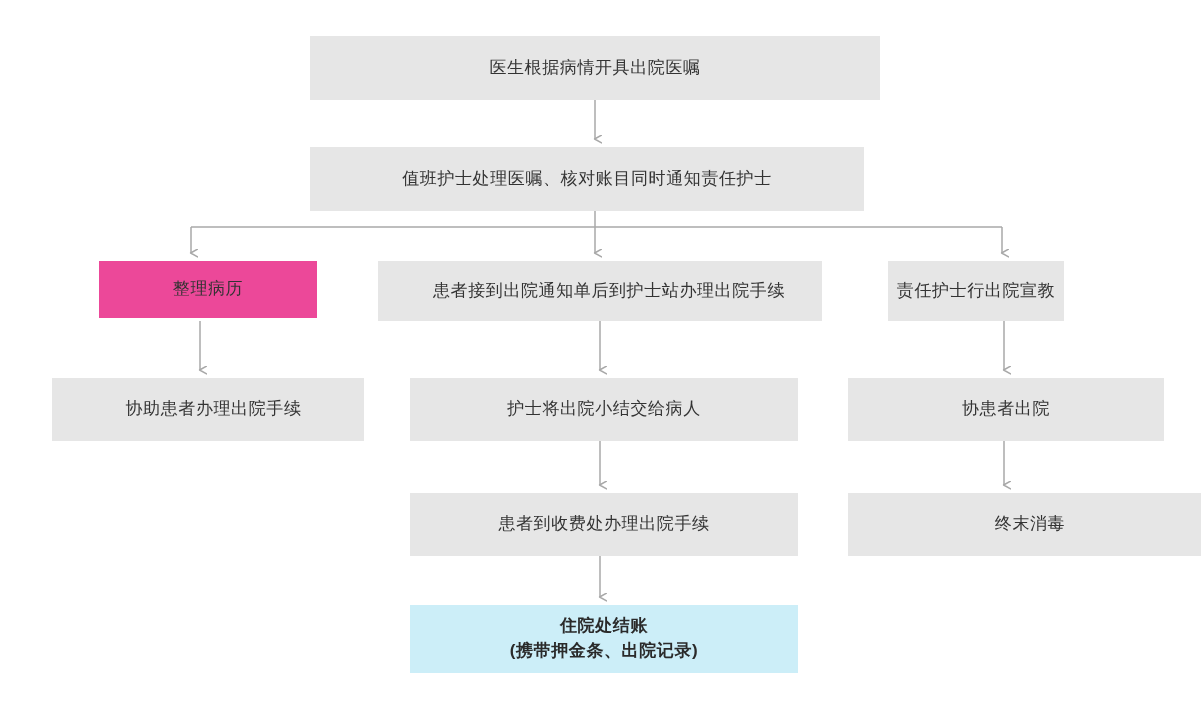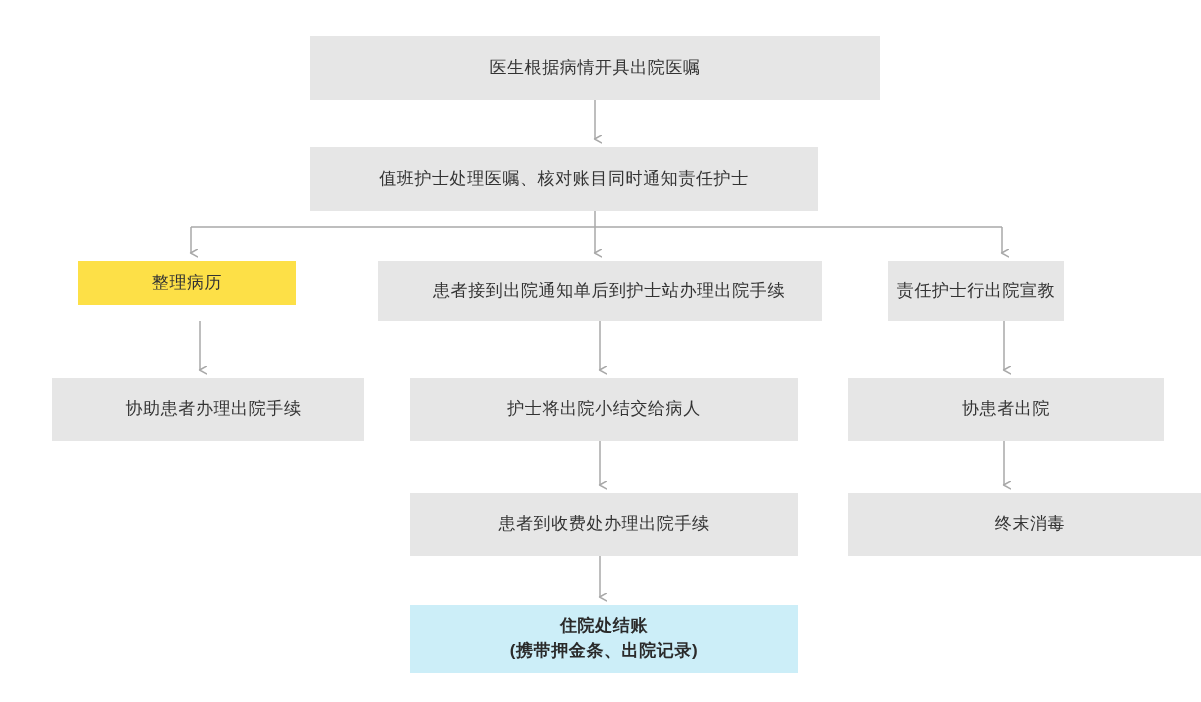--- a/index.html
+++ b/index.html
@@ -73,22 +73,22 @@
         <path d="M 600 321 L 600 370" stroke="#a8a8a8" marker-end="url(#arrowhead)"></path>
         <path d="M 1004 321 L 1004 370" stroke="#a8a8a8" marker-end="url(#arrowhead)"></path>
         <path d="M 600 441 L 600 485" stroke="#a8a8a8" marker-end="url(#arrowhead)"></path>
         <path d="M 1004 441 L 1004 485" stroke="#a8a8a8" marker-end="url(#arrowhead)"></path>
         <path d="M 600 556 L 600 597" stroke="#a8a8a8" marker-end="url(#arrowhead)"></path>
       </g>
   </svg>
 
   <div id="node-layer">
       <div class="node" style="left: 310px; top: 36px; width: 570px; height: 64px; background: rgb(230, 230, 230);"><span class="node-label">医生根据病情开具出院医嘱</span></div>
-      <div class="node" style="left: 310px; top: 147px; width: 508px; height: 64px; background: rgb(230, 230, 230);"><span class="node-label">值班护士处理医嘱、核对账目同时通知责任护士</span></div>
-      <div class="node" style="left: 78px; top: 261px; width: 218px; height: 44px; background: #fde047;"><span class="node-label">整理病历</span></div>
+      <div class="node" style="left: 310px; top: 147px; width: 554px; height: 64px; background: rgb(230, 230, 230);"><span class="node-label">值班护士处理医嘱、核对账目同时通知责任护士</span></div>
+      <div class="node" style="left: 99px; top: 261px; width: 218px; height: 57px; background: #ec4899;"><span class="node-label">整理病历</span></div>
       <div class="node" style="left: 378px; top: 261px; width: 444px; height: 60px; background: rgb(230, 230, 230); padding-left: 24px;"><span class="node-label">患者接到出院通知单后到护士站办理出院手续</span></div>
       <div class="node" style="left: 888px; top: 261px; width: 176px; height: 60px; background: rgb(230, 230, 230);"><span class="node-label">责任护士行出院宣教</span></div>
       <div class="node" style="left: 52px; top: 378px; width: 312px; height: 63px; background: rgb(230, 230, 230); padding-left: 17px;"><span class="node-label">协助患者办理出院手续</span></div>
       <div class="node" style="left: 410px; top: 378px; width: 388px; height: 63px; background: rgb(230, 230, 230);"><span class="node-label">护士将出院小结交给病人</span></div>
       <div class="node" style="left: 848px; top: 378px; width: 316px; height: 63px; background: rgb(230, 230, 230);"><span class="node-label">协患者出院</span></div>
       <div class="node" style="left: 410px; top: 493px; width: 388px; height: 63px; background: rgb(230, 230, 230);"><span class="node-label">患者到收费处办理出院手续</span></div>
       <div class="node" style="left: 848px; top: 493px; width: 364px; height: 63px; background: rgb(230, 230, 230);"><span class="node-label">终末消毒</span></div>
       <div class="node highlight" style="left: 410px; top: 605px; width: 388px; height: 68px; background: rgb(204, 238, 248);"><span class="node-label">住院处结账
 (携带押金条、出院记录)</span></div>
     </div>

